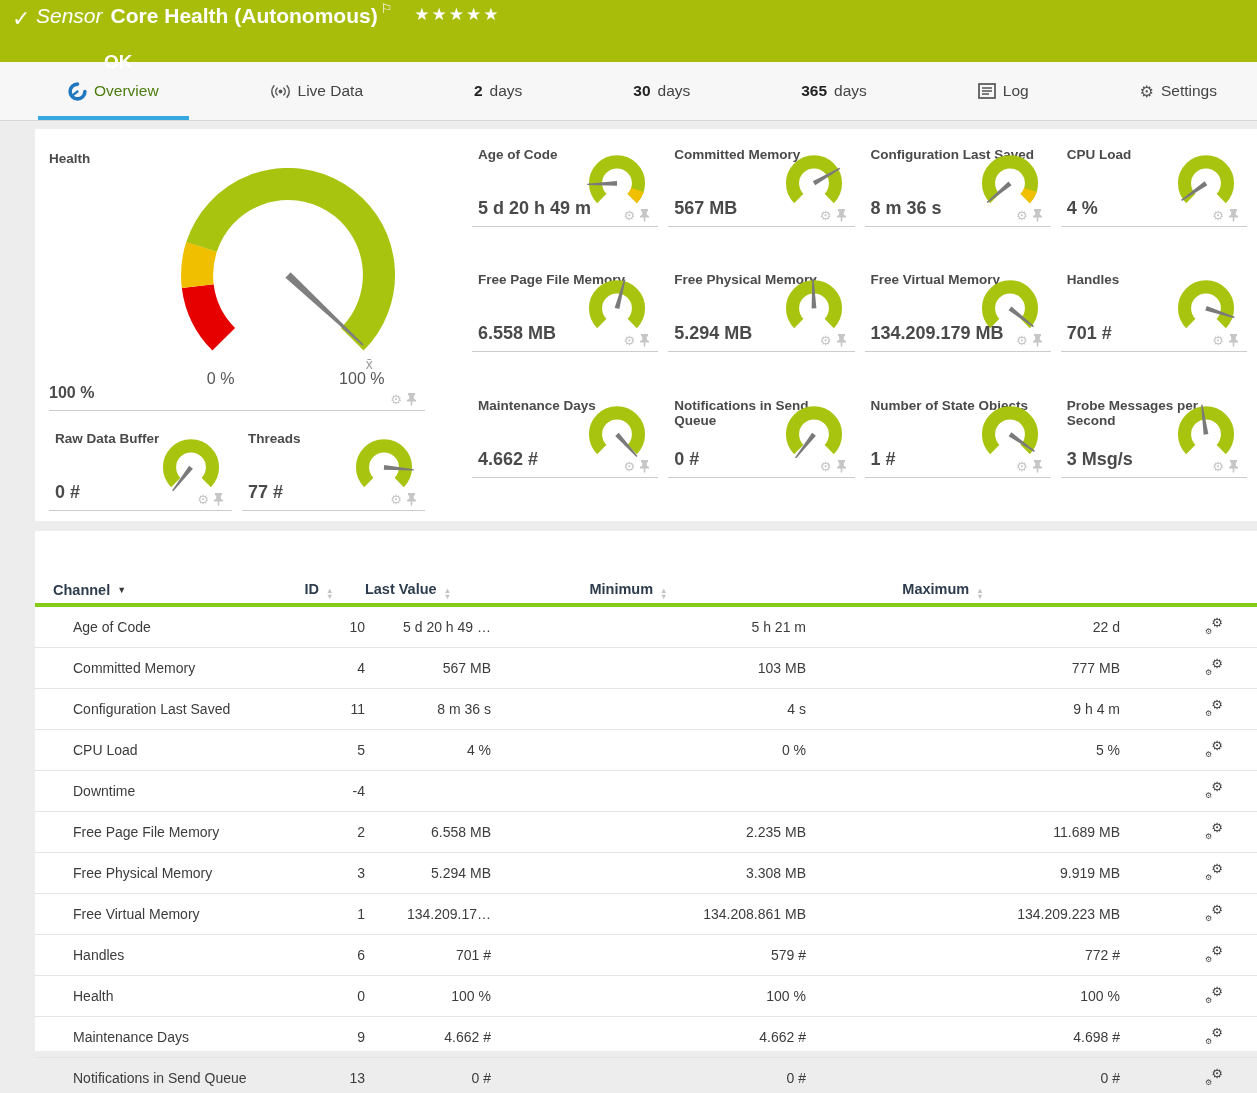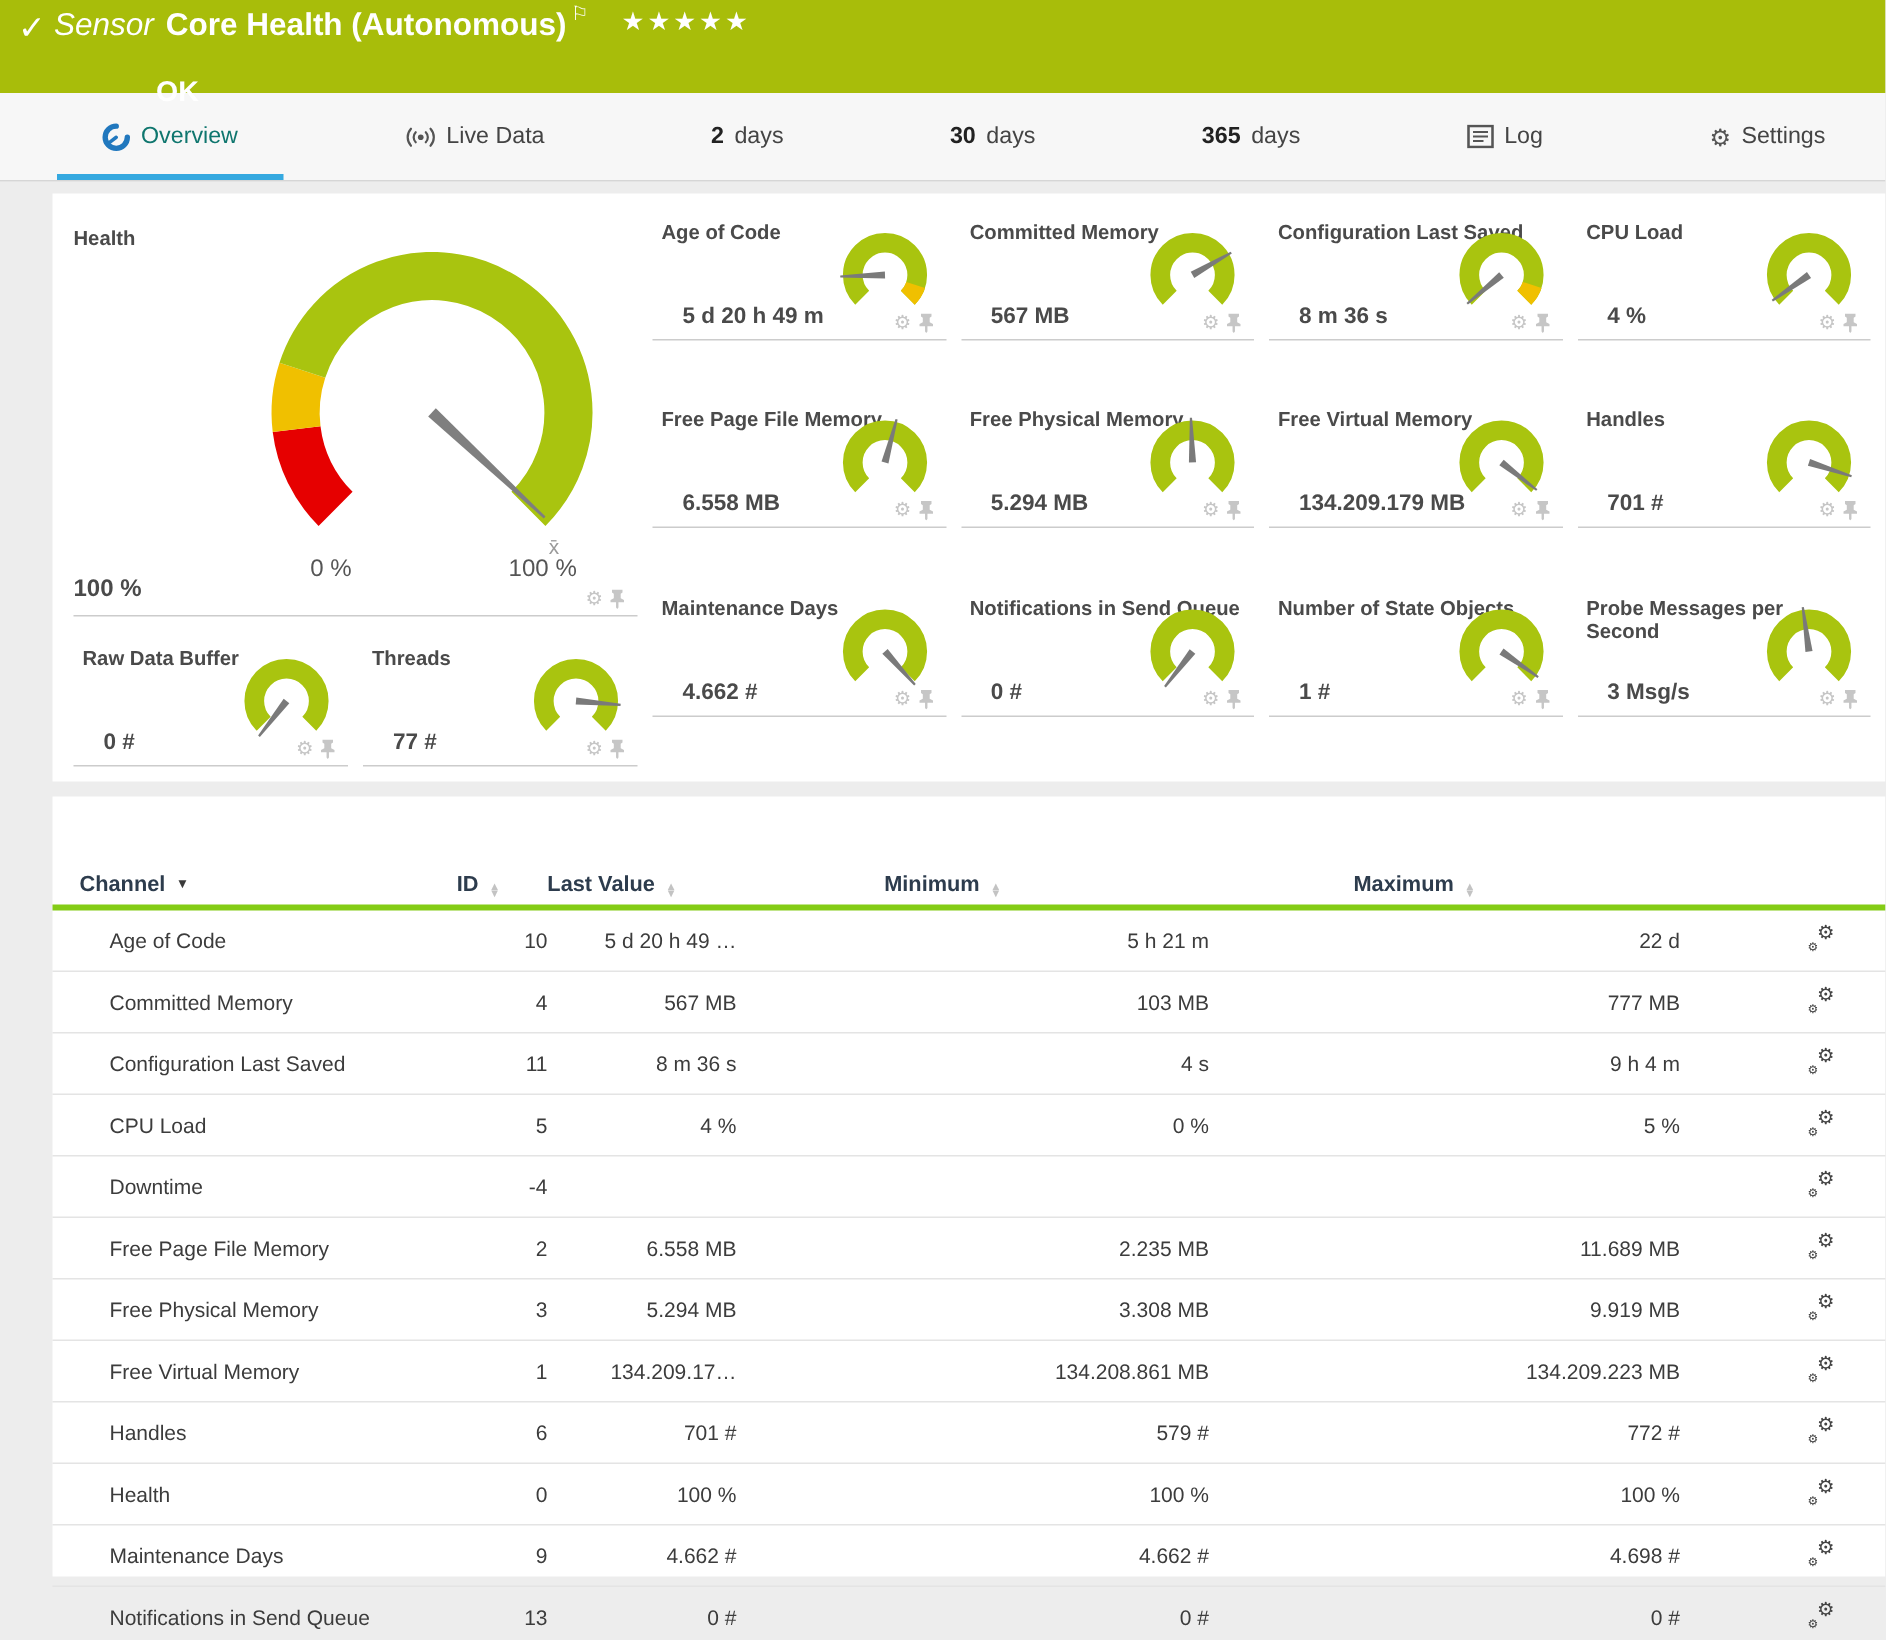--- a/index.html
+++ b/index.html
@@ -22,42 +22,42 @@
   .title-line .flag{font-size:13px;vertical-align:10px;margin-left:3px;}
   .title-line .stars{font-size:17px;margin-left:22px;letter-spacing:2px;vertical-align:3px;cursor:pointer;}
   .topbar .status{position:absolute;left:60px;top:51px;font-size:19px;font-weight:bold;margin-left:44px;}
   
   .tabbar{height:59px;background:#f7f7f7;border-bottom:1px solid #d6d6d6;
     display:flex;align-items:stretch;justify-content:space-between;padding:0 10px 0 38px;}
   .tab{display:flex;align-items:center;gap:7px;padding:0 30px;position:relative;
     font-size:15.5px;color:#444;cursor:pointer;white-space:nowrap;}
   .tab .tab-strong{color:#222;font-weight:bold;}
   .tab .tab-label{color:#444;}
-  .tab.active .tab-label{color:#0f766e;}
+  .tab.active .tab-label{color:#4d7c0f;}
   .tab.active::after{content:"";position:absolute;left:0;right:0;bottom:0;height:4px;background:var(--tab-blue);}
   .tab-icon{display:inline-flex;align-items:center;}
   .gear-char{font-size:16px;color:#555;font-family:"DejaVu Sans",sans-serif;}
   
   main{margin:8px 0 0 35px;}
-  .panel{background:#fff;}
+  .panel{background:#fff;gap:37px;}
   .gauges-panel{display:flex;padding:6px 10px 10px 14px;}
   .left-col{width:376px;flex:none;}
   .big-tile{height:276px;position:relative;border-bottom:1px solid #ccc;}
   .tile-title{font-size:13.5px;font-weight:bold;color:#4a4a4a;padding-top:12px;}
   .big-tile .tile-title{padding-top:16px;}
   .big-gauge{display:block;margin:2px 0 0 116px;}
   .big-value{position:absolute;left:0;bottom:8px;font-size:16px;font-weight:bold;color:#4a4a4a;}
   .big-icons{position:absolute;right:6px;bottom:6px;}
   .bottom-grid{display:grid;grid-template-columns:1fr 1fr;gap:0 10px;margin-top:8px;}
   .right-grid{flex:1;display:grid;grid-template-columns:repeat(4,1fr);gap:0 10px;margin-left:10px;}
   .tile{position:relative;height:92px;border-bottom:1px solid #ccc;padding:0 6px;}
   .mini-gauge{position:absolute;right:4px;top:16px;}
   .arc-green{stroke:var(--gauge-green);}
   .arc-tip{stroke:var(--gauge-yellow);}
-  .tile-value{position:absolute;left:20px;bottom:7px;font-size:15px;font-weight:bold;color:#4a4a4a;}
+  .tile-value{position:absolute;left:6px;bottom:7px;font-size:18px;font-weight:bold;color:#4a4a4a;}
   .tile-icons{position:absolute;right:8px;bottom:4px;display:flex;align-items:center;gap:4px;}
   .tile-gear{font-size:13px;color:#c6c6c6;cursor:pointer;font-family:"DejaVu Sans",sans-serif;line-height:1;}
   .pin-icon{cursor:pointer;}
   
   .table-panel{margin-top:10px;padding-top:46px;height:520px;}
   .trow{display:grid;grid-template-columns:240px 52px 126px 315px 314px 1fr;
     align-items:center;padding-left:38px;}
   .thead{height:30px;border-bottom:4px solid #84cc16;font-size:14.5px;font-weight:bold;color:#2d3c4d;padding-left:18px;}
   .th{cursor:pointer;}
   .th-right{text-align:center;}

